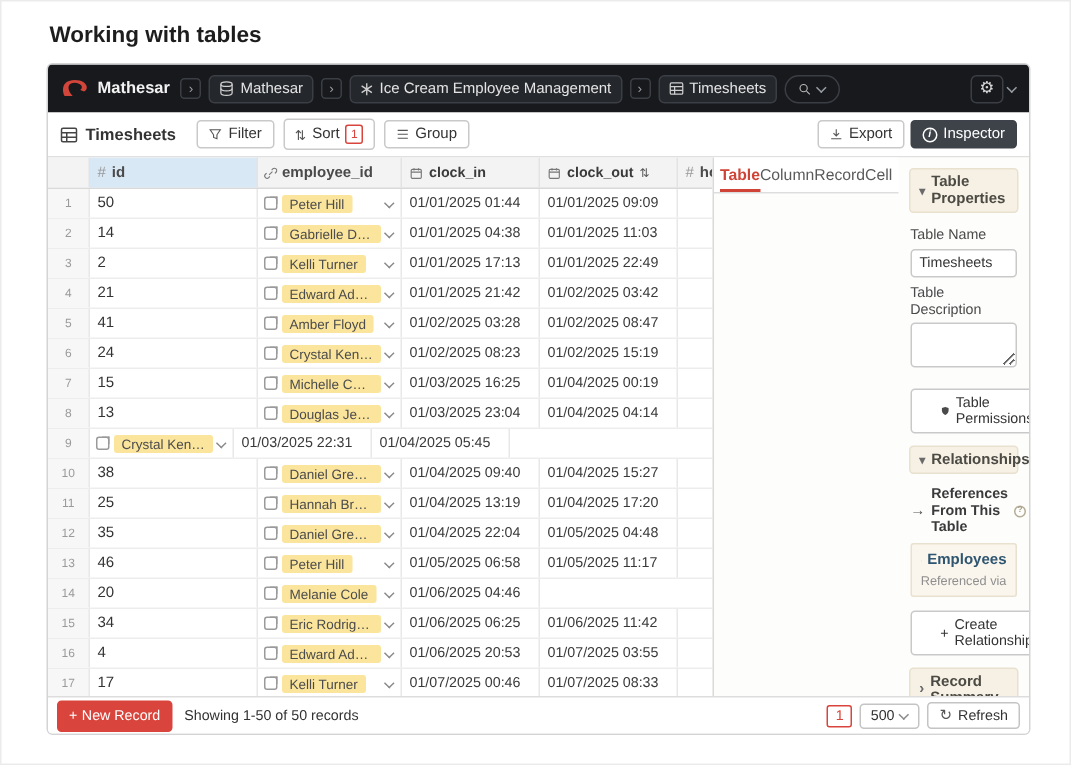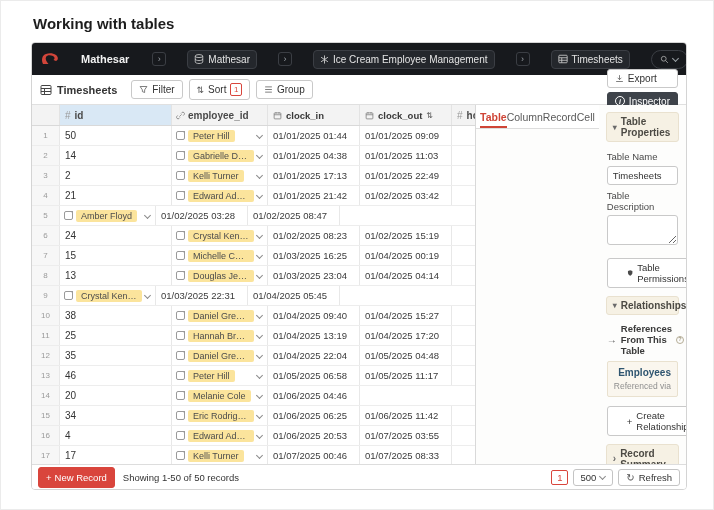--- a/index.html
+++ b/index.html
@@ -5,21 +5,21 @@
   * { box-sizing: border-box; margin: 0; padding: 0; }
   html,body { background:#fff; }
   body { font-family: "Liberation Sans", sans-serif; }
   .page { width:714px; height:510px; border:1px solid #ebebeb; background:#fff; overflow:hidden; }
   .page-title { margin:14px 0 10px 32px; font-size:15px; font-weight:700; color:#1d1d1d; }
 
   .app { margin-left:30px; width:656px; height:448px; border:1px solid #d4d4d4; border-radius:4px;
          display:flex; flex-direction:column; overflow:hidden; background:#fff; }
 
   
-  .topbar { height:32px; flex:0 0 32px; background:#17191d; display:flex; align-items:center; padding:0 8px; gap:21px; }
+  .topbar { height:32px; flex:0 0 32px; background:#17191d; display:flex; align-items:center; padding:0 8px; gap:5px; }
   .logo-svg { flex:0 0 auto; display:block; }
   .wordmark { color:#f2f2f2; font-size:11px; font-weight:700; margin-right:2px; }
   .sep-chip { width:14px; height:14px; border:1px solid #3b3e44; border-radius:3px; color:#9aa0a6;
               font-size:9px; display:flex; align-items:center; justify-content:center; flex:0 0 auto; }
   .crumb { height:19px; background:#24272c; border:1px solid #3b3e44; border-radius:4px; color:#e4e4e4;
            font-size:10px; display:flex; align-items:center; gap:4px; padding:0 6px; white-space:nowrap; }
   .crumb svg { color:#cfcfcf; }
   .search-pill { height:19px; border:1px solid #3b3e44; border-radius:10px; display:flex; align-items:center;
                  gap:4px; padding:0 8px; color:#b9b9b9; }
   .topbar-right { margin-left:auto; display:flex; align-items:center; gap:3px; }
@@ -33,21 +33,21 @@
   
   .toolbar { height:30px; flex:0 0 30px; background:#fff; border-bottom:1px solid #e0e0e0;
              display:flex; align-items:center; padding:0 8px; gap:6px; }
   .tb-table-name { display:flex; align-items:center; gap:5px; font-size:11px; font-weight:700; color:#333; margin-right:8px; }
   .tb-table-name svg { color:#444; }
   .btn { display:inline-flex; align-items:center; gap:4px; border:1px solid #c9c9c9; border-radius:3px;
          background:#fff; padding:3px 7px; font-size:10px; color:#333; cursor:pointer; white-space:nowrap; }
   .btn svg { color:#555; }
   .badge { border:1px solid #d9453c; color:#d9453c; font-size:8px; border-radius:2px; padding:0 2.5px;
            line-height:1.4; background:#fff; }
-  .toolbar-right { margin-left:auto; display:flex; gap:4px;flex-direction:column; }
+  .toolbar-right { margin-left:auto; display:flex; gap:4px; }
   .btn-dark { background:#3e434a; border-color:#3e434a; color:#fff; }
   .info-ic { width:10px; height:10px; border-radius:50%; border:1px solid #fff; font-size:7px; font-style:italic;
              font-weight:700; display:flex; align-items:center; justify-content:center; line-height:1; }
 
   
   .main { flex:1; display:flex; min-height:0; }
   .table-area { flex:1; min-width:0; display:flex; flex-direction:column; overflow:hidden; }
 
   .thead { display:flex; height:21px; flex:0 0 21px; background:#f3f3f3; border-bottom:1px solid #d9d9d9;
            font-size:10px; font-weight:700; color:#4a4a4a; }
@@ -306,20 +306,21 @@
       <span class="pill">Edward Adams</span>
       <span class="chevi cell-chev"></span>
     </div>
     <div class="td c-dt">01/01/2025 21:42</div>
     <div class="td c-dt">01/02/2025 03:42</div>
     <div class="td c-ho"></div>
   </div>
 
   <div class="tr">
     <div class="td gutter">5</div>
+    <div class="td c-id">41</div>
     <div class="td c-emp">
       <span class="rec"></span>
       <span class="pill">Amber Floyd</span>
       <span class="chevi cell-chev"></span>
     </div>
     <div class="td c-dt">01/02/2025 03:28</div>
     <div class="td c-dt">01/02/2025 08:47</div>
     <div class="td c-ho"></div>
   </div>
 

